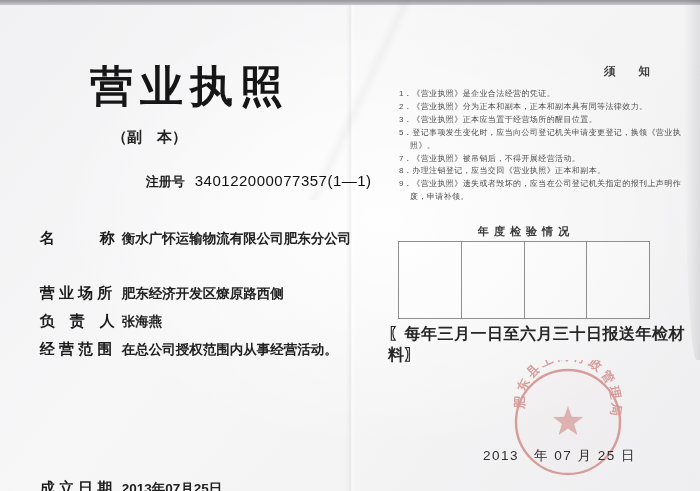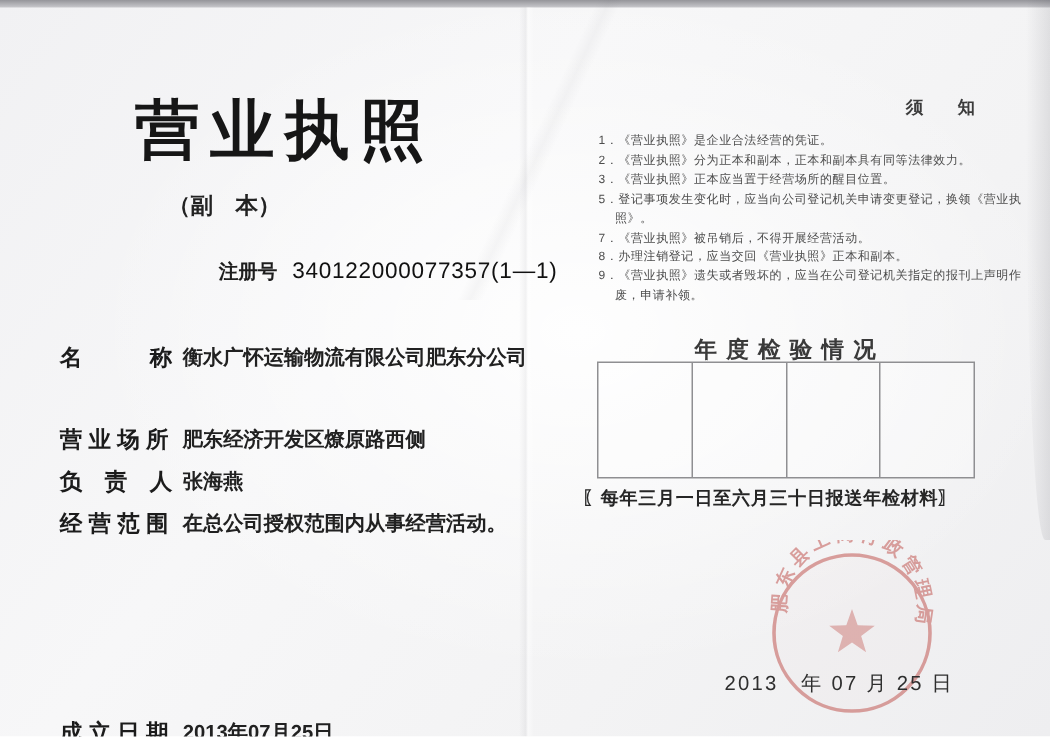--- a/index.html
+++ b/index.html
@@ -68,33 +68,33 @@
     text-align: right; font-size: 11.5px; font-weight: 700; color: #3c3c3c;
     white-space: pre;
   }
   .notice-list {
     position: absolute; left: 399px; top: 88px; width: 290px;
     color: #4d4d4d; font-size: 8px; line-height: 12.9px;
   }
   .notice-item { padding-left: 11px; text-indent: -11px; letter-spacing: 0.4px; }
   .annual-title {
     position: absolute; left: 398px; top: 224px; width: 252px;
-    text-align: center; font-size: 15px; font-weight: 700; color: #3a3a3a;
+    text-align: center; font-size: 11px; font-weight: 700; color: #3a3a3a;
     white-space: pre; letter-spacing: 1px;
   }
   .annual-table {
     position: absolute; left: 398px; top: 241px; width: 250px; height: 76px;
     border: 1px solid #8f8f92; display: flex;
     background: rgba(255,255,255,0.35);
   }
   .annual-cell { flex: 1; border-left: 1px solid #8f8f92; }
   .annual-cell:first-child { border-left: none; }
   .annual-caption {
     position: absolute; left: 388px; top: 324px;
-    font-size: 12px; font-weight: 700; color: #262626; letter-spacing: 0.5px;
+    font-size: 16px; font-weight: 700; color: #262626; letter-spacing: 0.5px;
   }
   .seal { position: absolute; left: 508px; top: 360px; opacity: 0.58; }
   .issue-date {
     position: absolute; left: 483px; top: 447px;
     font-size: 13.5px; color: #2e2e2e; white-space: pre; letter-spacing: 1.5px;
     z-index: 5;
   }
 </style>
 </head>
 <body>

